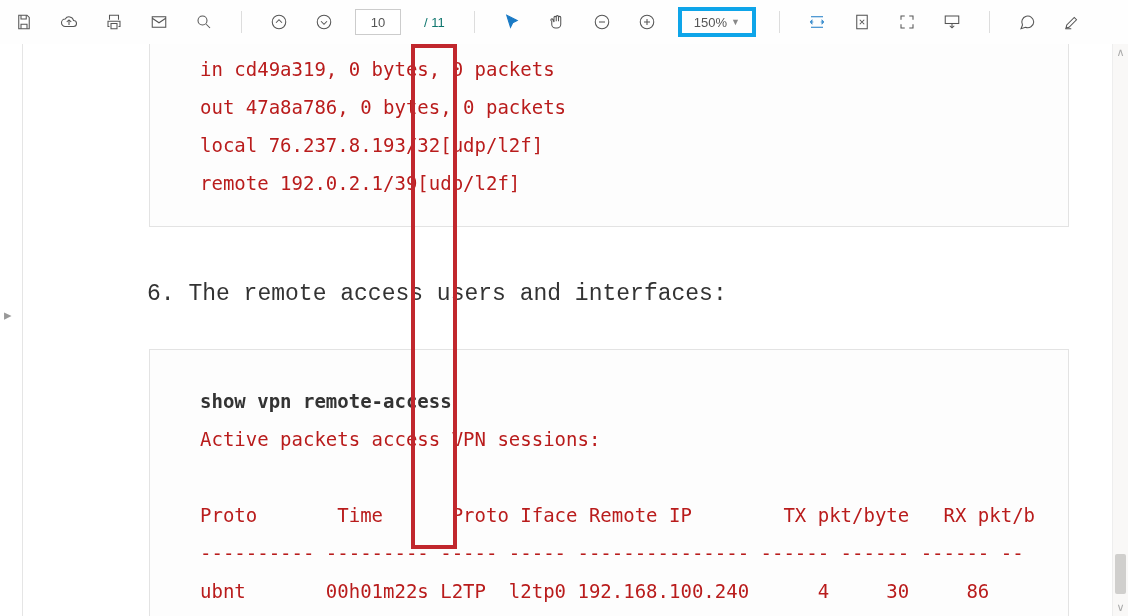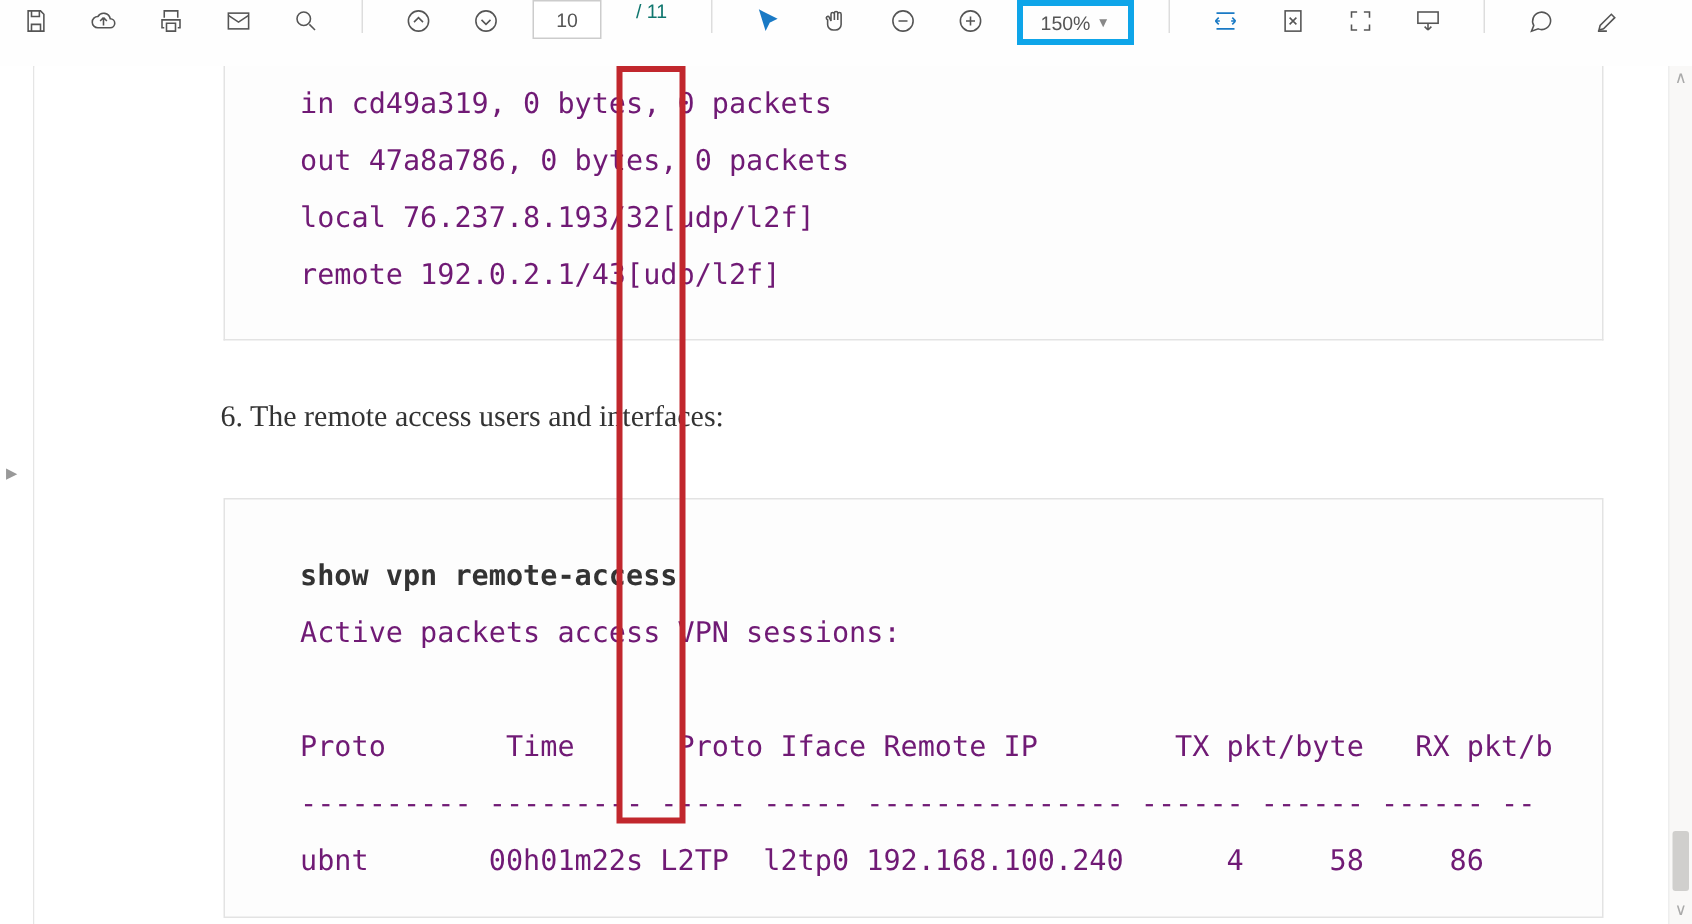--- a/index.html
+++ b/index.html
@@ -1,18 +1,18 @@
 <!DOCTYPE html>
 <html><head>
 <meta charset="utf-8">
 <style>
   html,body{margin:0;padding:0;font-family:Arial,Helvetica,sans-serif;background:#fff;color:#333;overflow:hidden}
   body{width:1128px;height:616px;position:relative}
   
-  .toolbar{height:44px;border-bottom:1px solid #ddd;display:flex;align-items:flex-start;padding:0 10px;gap:17px;background:#fefefe}
+  .toolbar{height:44px;border-bottom:1px solid #ddd;display:flex;align-items:center;padding:0 10px;gap:17px;background:#fefefe}
   .tb-btn{width:28px;height:28px;display:flex;align-items:center;justify-content:center;color:#555;cursor:pointer;border-radius:3px}
   .tb-btn svg{width:18px;height:18px;stroke:#555;stroke-width:1.4;fill:none}
   .tb-btn.blue svg{stroke:#1a7ac5}
   .tb-sep{width:1px;height:22px;background:#ddd;margin:0 6px}
   .page-field{width:40px;height:22px;border:1px solid #ccc;text-align:center;font-size:13px;color:#555}
   .page-total{font-size:13px;color:#0f766e;margin:0 6px}
   .zoom-box{height:22px;border:4px solid #0ea5e9;display:flex;align-items:center;font-size:13px;color:#555;padding:0 12px;gap:4px}
   .zoom-box .tri{font-size:9px;color:#888}
   
   .workspace{position:absolute;top:44px;left:0;right:0;bottom:0;display:flex}
@@ -21,23 +21,23 @@
   .doc-scroll{flex:1;position:relative;overflow:hidden;background:#fff}
   .page{position:absolute;left:16px;top:0;width:1090px;min-height:100%;background:#fff}
   .scrollbar{position:absolute;right:0;top:0;bottom:0;width:15px;background:#f9f8f7;border-left:1px solid #eee}
   .scrollbar .up,.scrollbar .dn{position:absolute;left:2px;width:11px;height:11px;color:#aaa;font-size:11px;text-align:center;line-height:11px}
   .scrollbar .up{top:3px}
   .scrollbar .dn{bottom:3px}
   .scrollbar .thumb{position:absolute;left:2px;right:2px;top:510px;height:40px;background:#d0cfcd;border-radius:2px}
   
   .codebox{border:1px solid #e3e3e3;background:#fdfdfd;margin:0 60px 0 110px;padding:18px 0 24px 0}
   .codebox.first{border-top:none;padding-top:6px}
-  .mono{font-family:Consolas,Menlo,monospace;font-size:19px;line-height:38px;color:#701a75;white-space:pre;padding-left:50px}
+  .mono{font-family:Consolas,Menlo,monospace;font-size:19px;line-height:38px;color:#b91c1c;white-space:pre;padding-left:50px}
   .mono.bold{font-weight:bold;color:#333}
-  .para{font-family:Liberation Serif, serif;font-size:20px;color:#333;margin:40px 0 42px 108px}
+  .para{font-family:Liberation Mono, monospace;font-size:23px;color:#333;margin:54px 0 42px 108px}
   .codebox2{border:1px solid #e3e3e3;background:#fdfdfd;margin:0 60px 0 110px;padding:32px 0 18px 0}
   
   .redbox{position:absolute;border:4px solid #c1272d;pointer-events:none}
 </style>
 </head>
 <body>
 
 <div class="toolbar">
   <div class="tb-btn">
       <svg viewBox="0 0 24 24">
@@ -153,32 +153,32 @@
     <div class="chev">▸</div>
   </div>
 
   <div class="doc-scroll">
     <div class="page">
 
       <div class="codebox first">
         <div class="mono">in cd49a319, 0 bytes, 0 packets</div>
         <div class="mono">out 47a8a786, 0 bytes, 0 packets</div>
         <div class="mono">local 76.237.8.193/32[udp/l2f]</div>
-        <div class="mono">remote 192.0.2.1/43[udp/l2f]</div>
+        <div class="mono">remote 192.0.2.1/39[udp/l2f]</div>
       </div>
 
       <div class="para">6. The remote access users and interfaces:</div>
 
       <div class="codebox2">
         <div class="mono bold">show vpn remote-access</div>
         <div class="mono">Active packets access VPN sessions:</div>
         <div class="mono">&nbsp;</div>
         <div class="mono">Proto       Time      Proto Iface Remote IP        TX pkt/byte   RX pkt/b</div>
         <div class="mono">---------- --------- ----- ----- --------------- ------ ------ ------ --</div>
-        <div class="mono">ubnt       00h01m22s L2TP  l2tp0 192.168.100.240      4     58     86</div>
+        <div class="mono">ubnt       00h01m22s L2TP  l2tp0 192.168.100.240      4     30     86</div>
       </div>
 
     </div>
 
     <div class="redbox" style="left:388px;top:0px;width:38px;height:497px"></div>
   </div>
 
   <div class="scrollbar">
     <div class="up">∧</div>
     <div class="thumb"></div>

